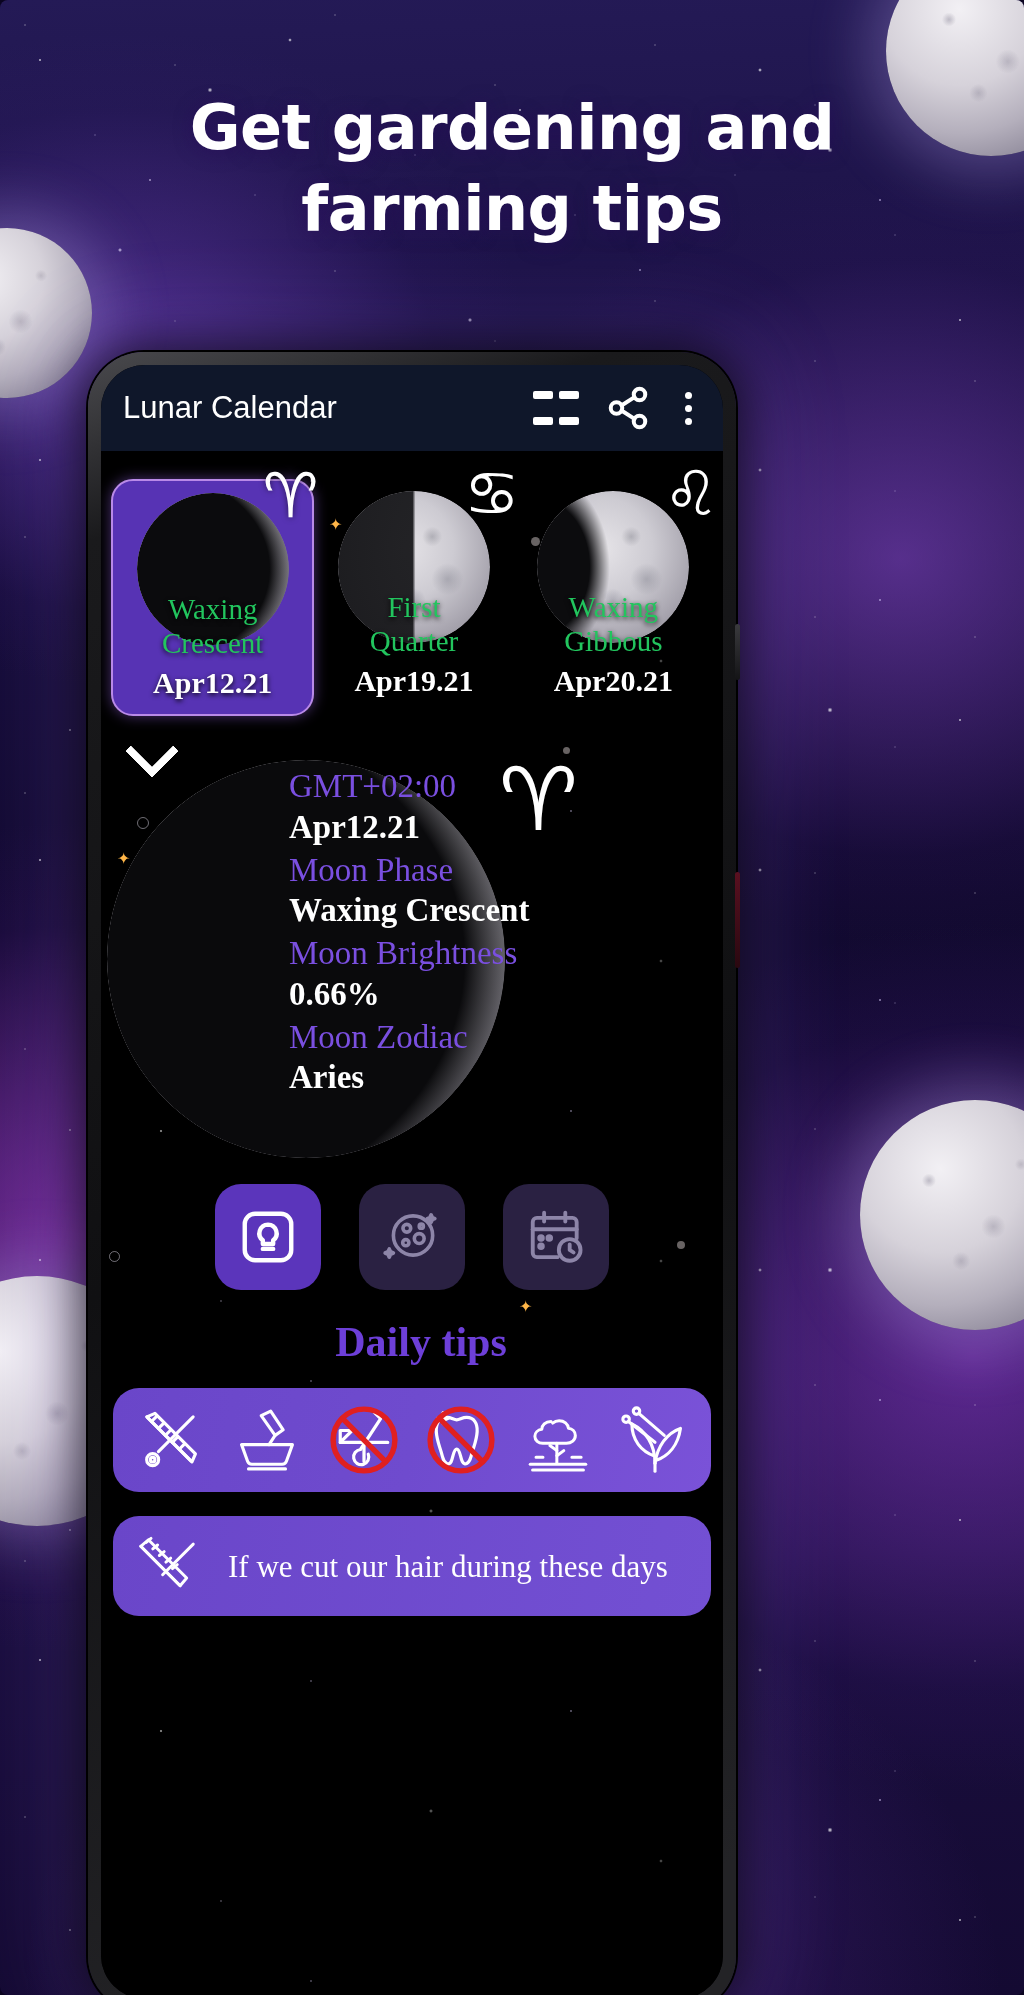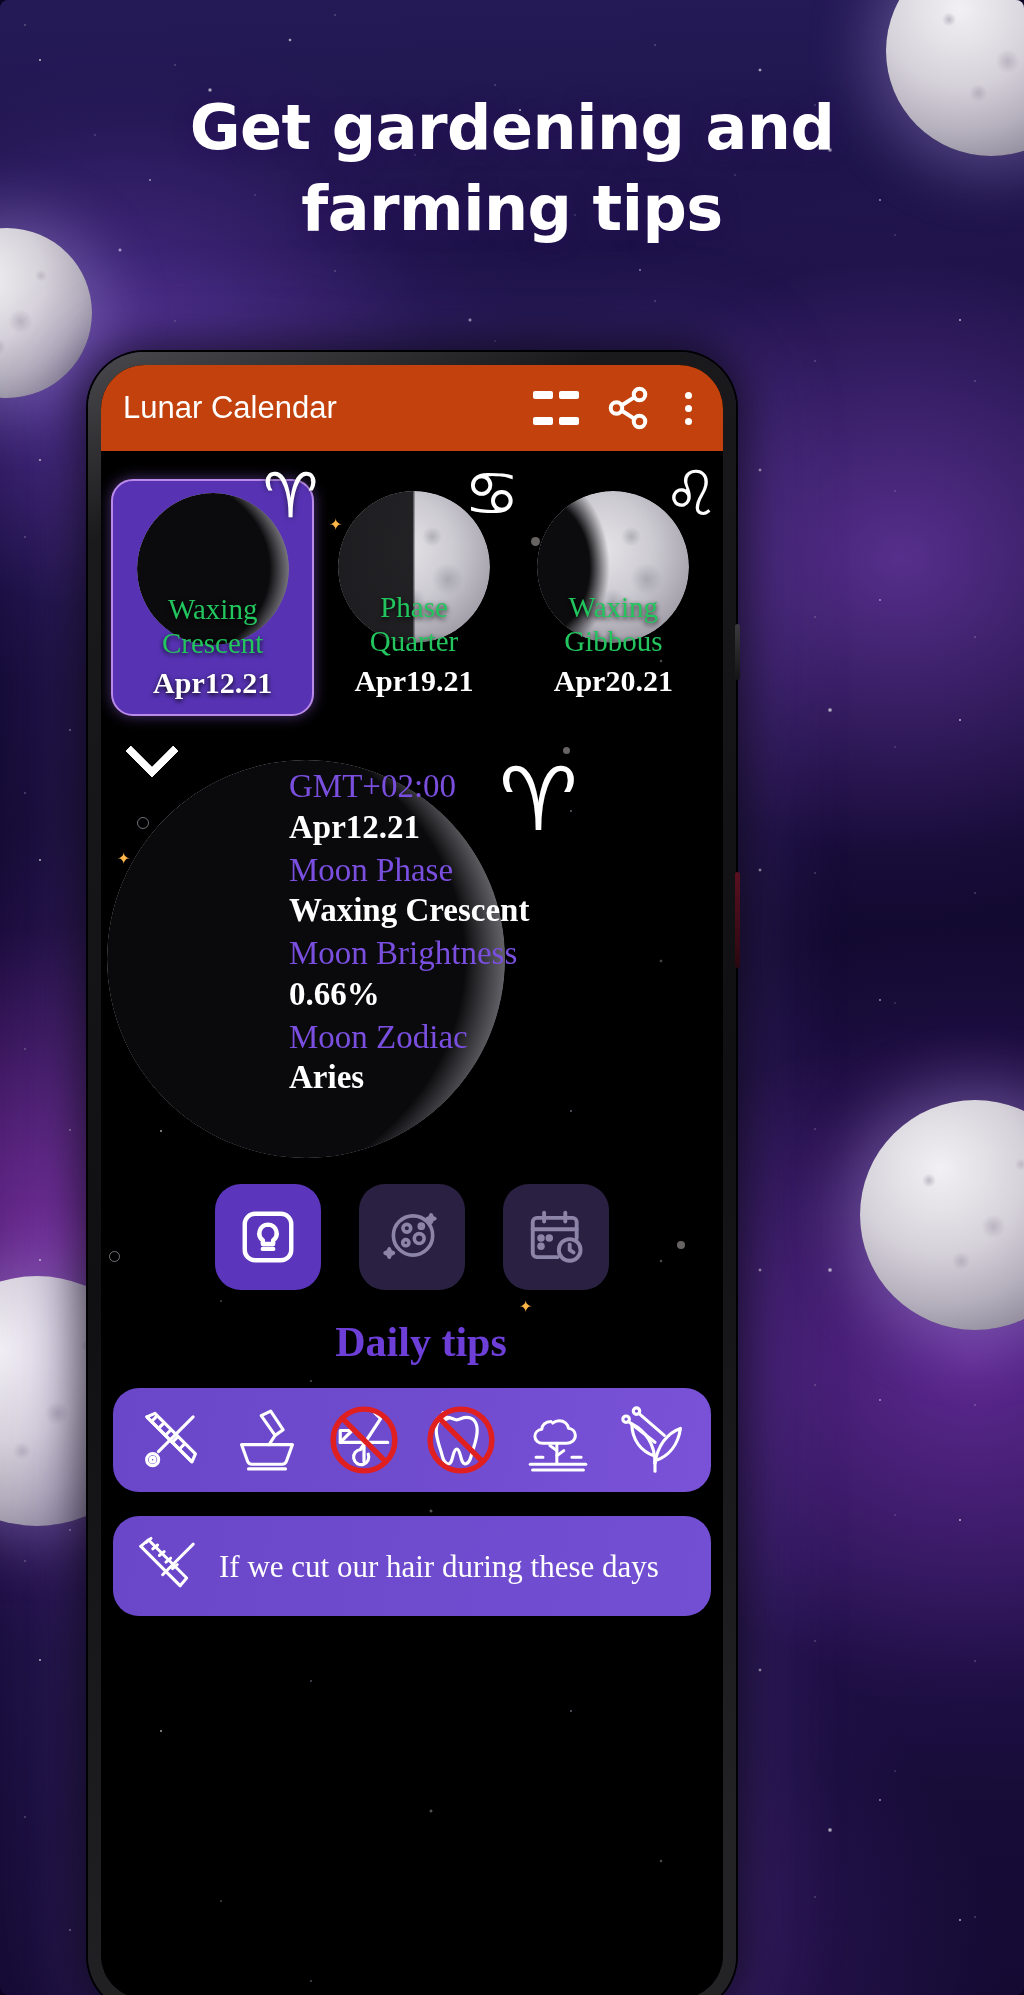--- a/index.html
+++ b/index.html
@@ -147,21 +147,21 @@
     border-radius: 3px;
     background: linear-gradient(180deg, #3a3a3e, #141416);
     z-index: 7;
   }
   #btn-1 { top: 272px; height: 56px; }
   #btn-2 { top: 520px; height: 96px; background: linear-gradient(180deg,#5a1020,#2a0810); }
 
   
   #appbar {
     height: 86px;
-    background: #c2410c;
+    background: #0f172a;
     display: flex;
     align-items: center;
     padding: 0 18px 0 22px;
     gap: 14px;
   }
   #app-title {
     color: #fff;
     font-size: 31px;
     font-family: "Liberation Sans", sans-serif;
     font-weight: 500;
@@ -407,21 +407,21 @@
   .tip-icon { width: 78px; height: 78px; display: flex; align-items: center; justify-content: center; cursor: pointer; }
 
   #tip-card {
     position: relative; z-index: 4;
     margin: 24px 12px 0 12px;
     min-height: 96px;
     border-radius: 26px;
     background: linear-gradient(100deg, #6a46c9 0%, #7350d3 100%);
     display: flex;
     align-items: center;
-    gap: 16px;
+    gap: 25px;
     padding: 14px 18px;
   }
   #tip-card-icon { width: 72px; height: 72px; flex: 0 0 72px; display: flex; align-items: center; justify-content: center; }
   #tip-card-text {
     color: #fff;
     font-family: "Liberation Serif", serif;
     font-size: 31px;
     line-height: 1.2;
   }
 
@@ -507,21 +507,21 @@
             <div class="phase-date">Apr12.21</div>
           </div>
 
           <div class="phase-card">
             <div class="phase-moon">
               <div class="disc"></div>
               <div class="shadow sh-first-q"></div>
             </div>
             <div class="zodiac-glyph">♋</div>
             <div class="phase-name">
-              <div>Phase</div>
+              <div>First</div>
               <div>Quarter</div>
             </div>
             <div class="phase-date">Apr19.21</div>
           </div>
 
           <div class="phase-card">
             <div class="phase-moon">
               <div class="disc"></div>
               <div class="shadow sh-wax-gib"></div>
             </div>

